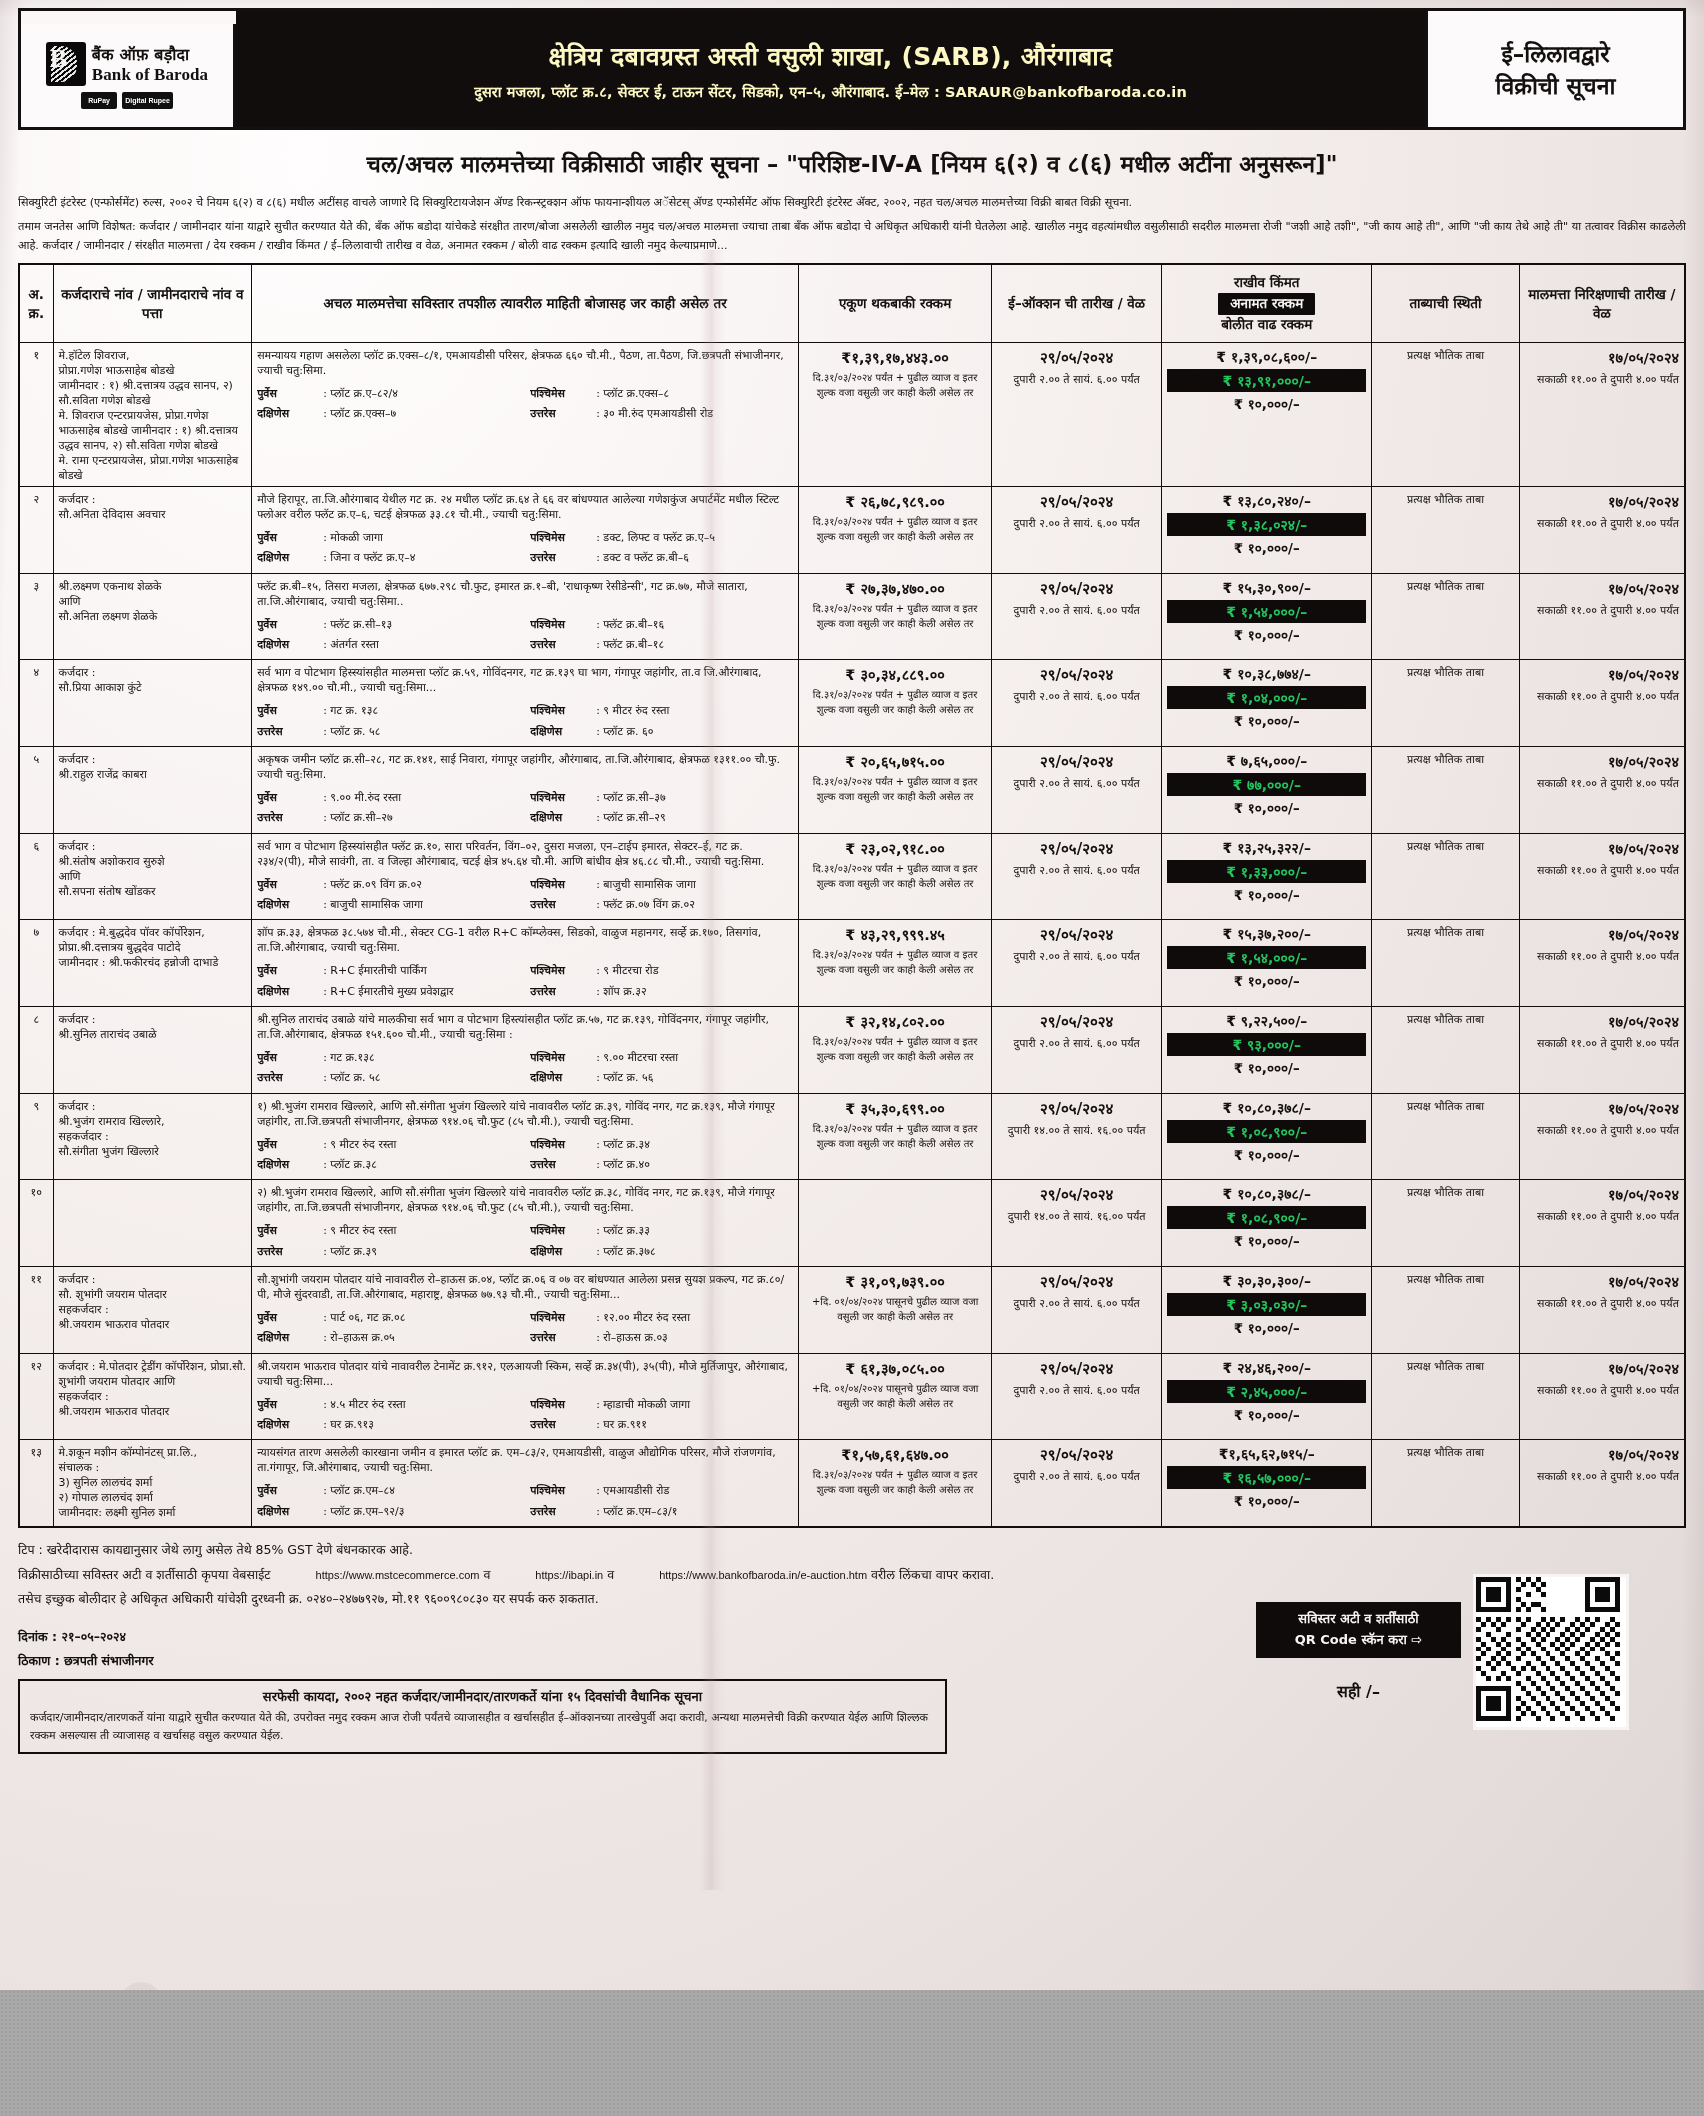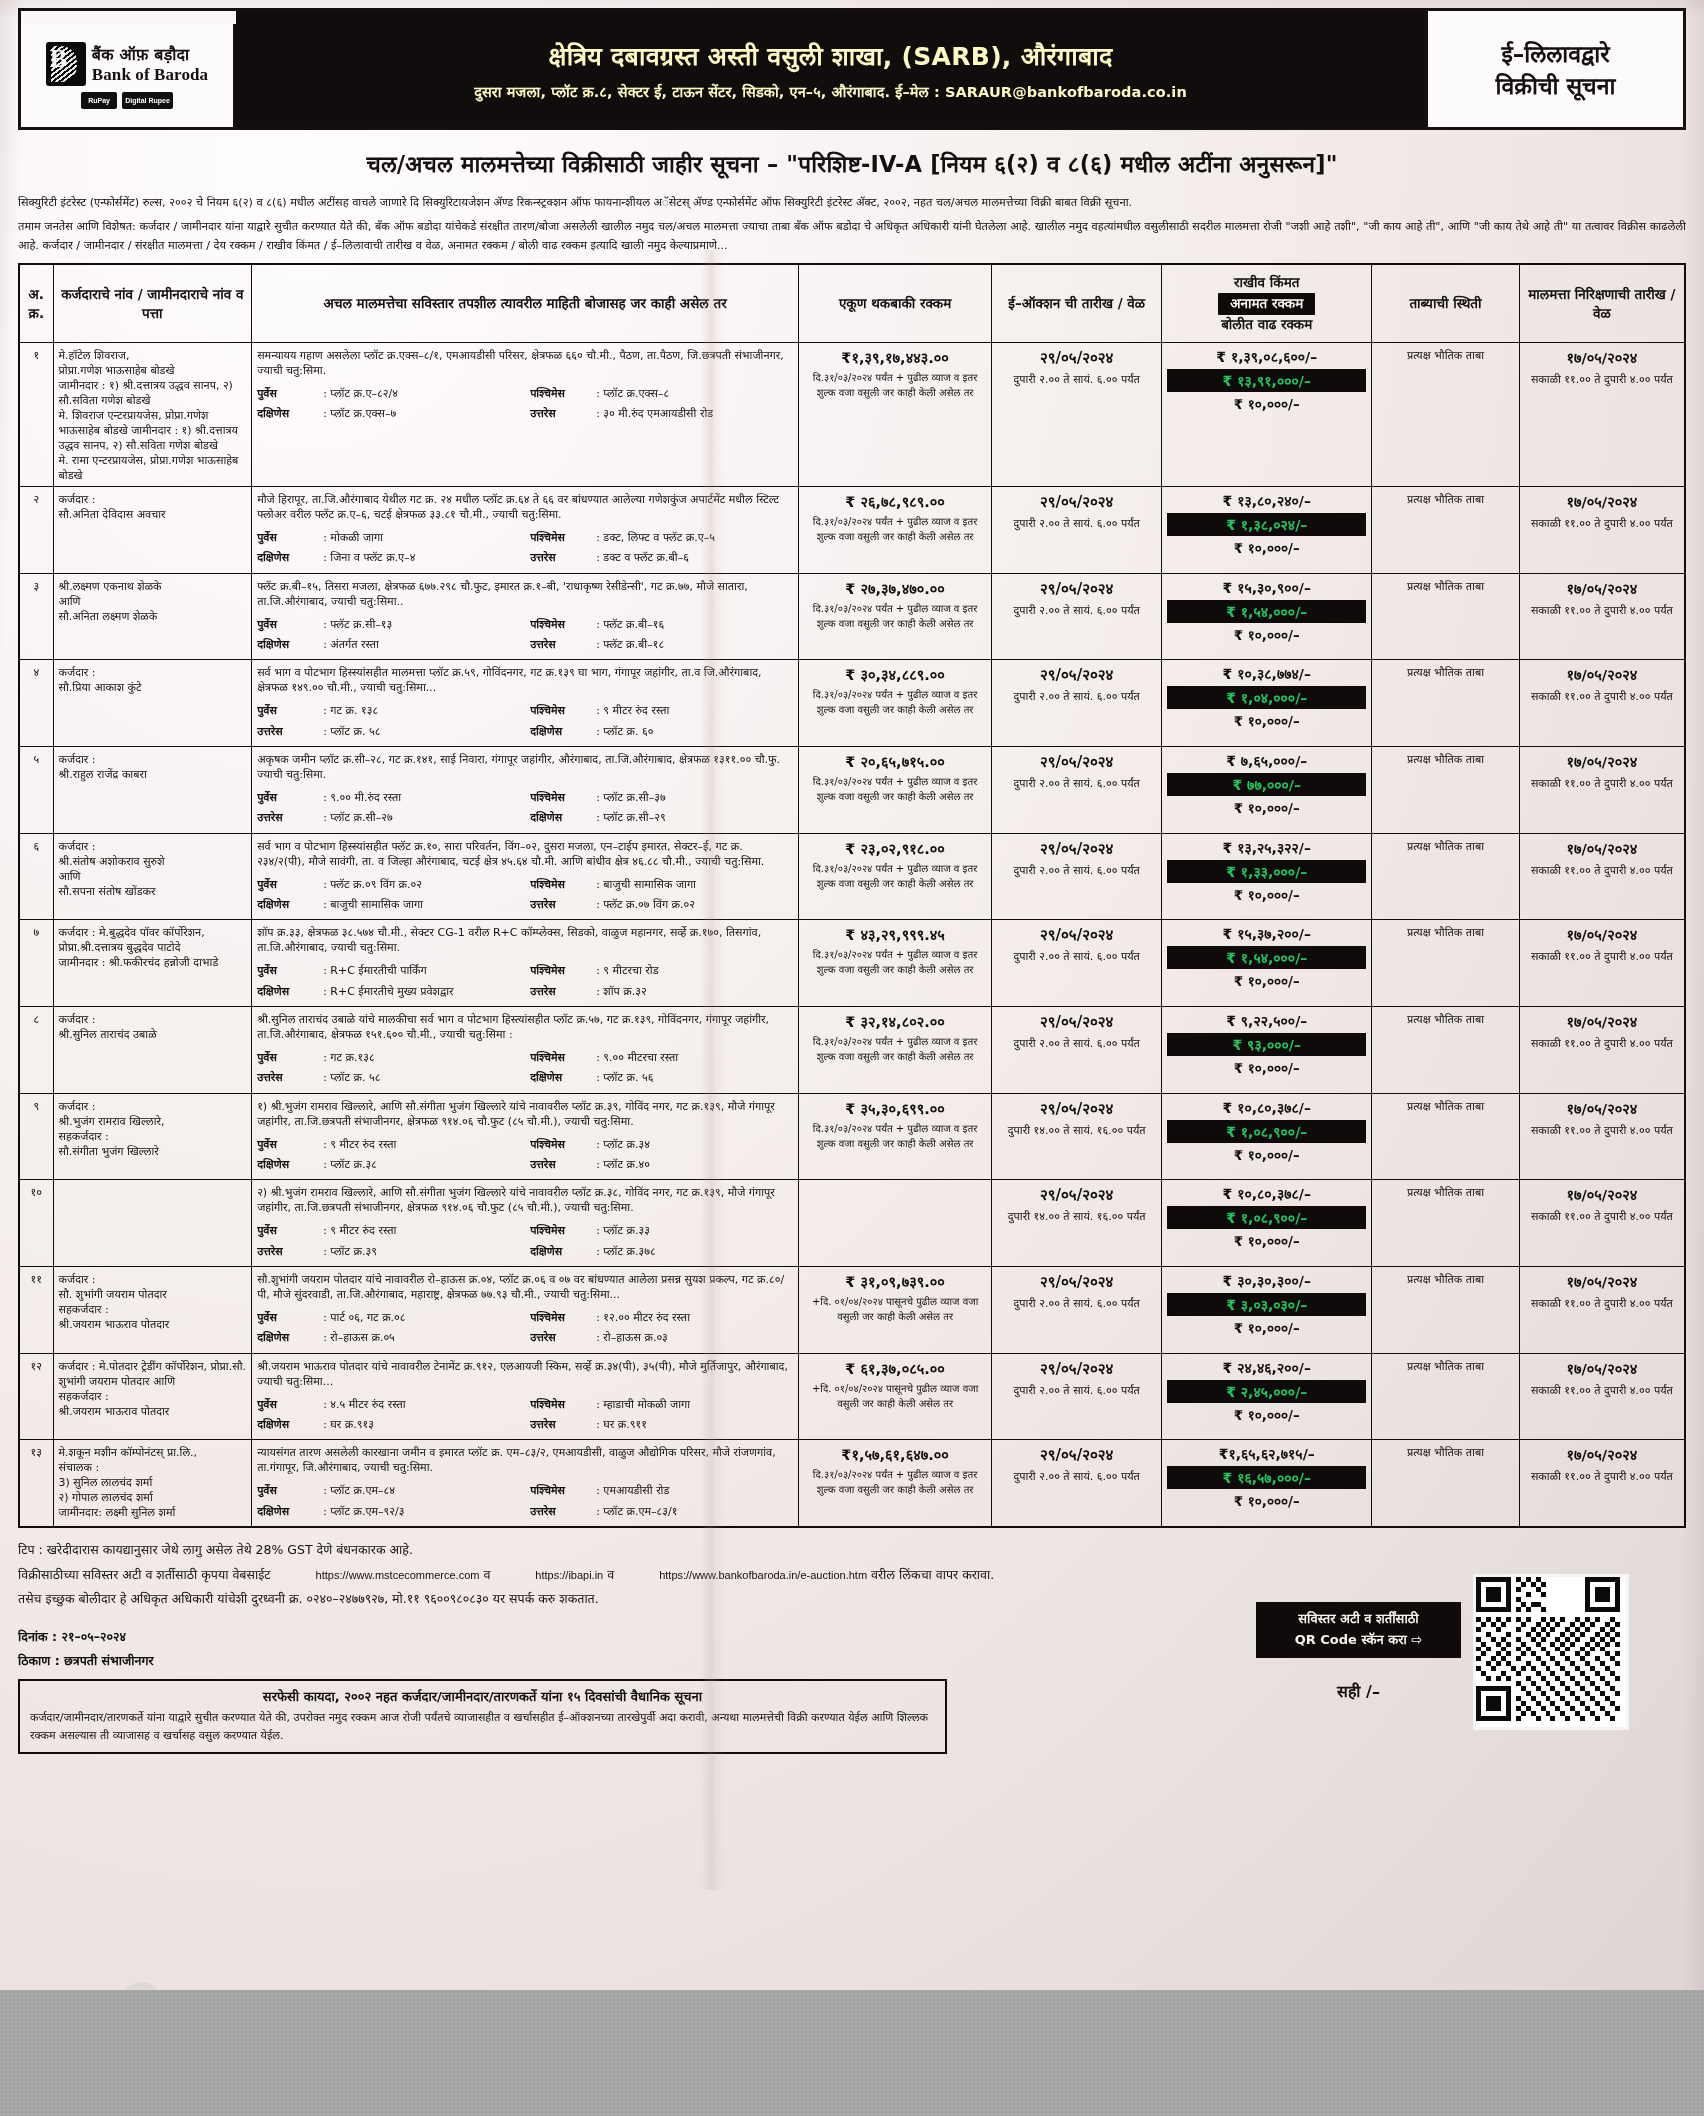--- a/index.html
+++ b/index.html
@@ -138,21 +138,21 @@
   .amt .big{font:700 14.5px "DejaVu Sans",sans-serif;white-space:nowrap;}
   .amt .sub{font:400 10px "DejaVu Sans",sans-serif;line-height:1.5;margin-top:3px;}
   .dt{text-align:center;font:400 11px "DejaVu Sans",sans-serif;line-height:1.62;}
   .dt .d{font:700 15px "DejaVu Sans",sans-serif;margin-bottom:4px;}
   .res{text-align:center;line-height:1.5;}
   .res .r1{font:700 14px "DejaVu Sans",sans-serif;white-space:nowrap;}
   .res .r2{font:700 14px "DejaVu Sans",sans-serif;white-space:nowrap;
            background:#0e0b0a;color:#22c55e;display:block;margin:3px 0;padding:2px 4px;}
   .res .r3{font:700 13.5px "DejaVu Sans",sans-serif;white-space:nowrap;}
   .poss{text-align:center;font:700 12.5px "DejaVu Sans",sans-serif;line-height:1.6;padding-top:2px;}
-  .insp{text-align:center;font:400 11px "DejaVu Sans",sans-serif;line-height:1.62;margin-left:16px;}
+  .insp{text-align:right;font:400 11px "DejaVu Sans",sans-serif;line-height:1.62;margin-left:16px;}
   .insp .d{font:700 14.5px "DejaVu Sans",sans-serif;margin-bottom:4px;}
 
   
   .foot{margin-top:10px;position:relative;}
   .foot .note{font:400 12.5px "DejaVu Sans",sans-serif;line-height:1.95;}
   .lnk{font-family:"Liberation Sans",sans-serif;font-weight:400;font-size:11px;padding-left:41px;}
   .foot .dateline{font:700 12.5px "DejaVu Sans",sans-serif;margin-top:14px;line-height:1.9;}
   .legal{
     border:2px solid #100d0c;margin-top:6px;padding:6px 10px;width:905px;
     font:400 11px "DejaVu Sans",sans-serif;line-height:1.7;
@@ -754,21 +754,21 @@
             <td class="poss">प्रत्यक्ष भौतिक ताबा</td>
             <td class="insp">
               <div class="d">१७/०५/२०२४</div>
               <div>सकाळी ११.०० ते दुपारी ४.०० पर्यंत</div>
             </td>
           </tr>
         </tbody>
     </table>
 
     <div class="foot">
-      <div class="note">टिप :  खरेदीदारास कायद्यानुसार जेथे लागु असेल तेथे 28% GST देणे बंधनकारक आहे.</div>
+      <div class="note">टिप :  खरेदीदारास कायद्यानुसार जेथे लागु असेल तेथे 85% GST देणे बंधनकारक आहे.</div>
       <div class="note">
         <span>विक्रीसाठीच्या सविस्तर अटी व शर्तीसाठी कृपया वेबसाईट</span>
         <span class="lnk">https://www.mstcecommerce.com</span>
         <span>व</span>
         <span class="lnk">https://ibapi.in</span>
         <span>व</span>
         <span class="lnk">https://www.bankofbaroda.in/e-auction.htm</span>
         <span>वरील लिंकचा वापर करावा.</span>
       </div>
       <div class="note">तसेच इच्छुक बोलीदार हे अधिकृत अधिकारी यांचेशी दुरध्वनी क्र. ०२४०–२४७७९२७, मो.११ ९६००९८०८३० यर सपर्क करु शकतात.</div>

